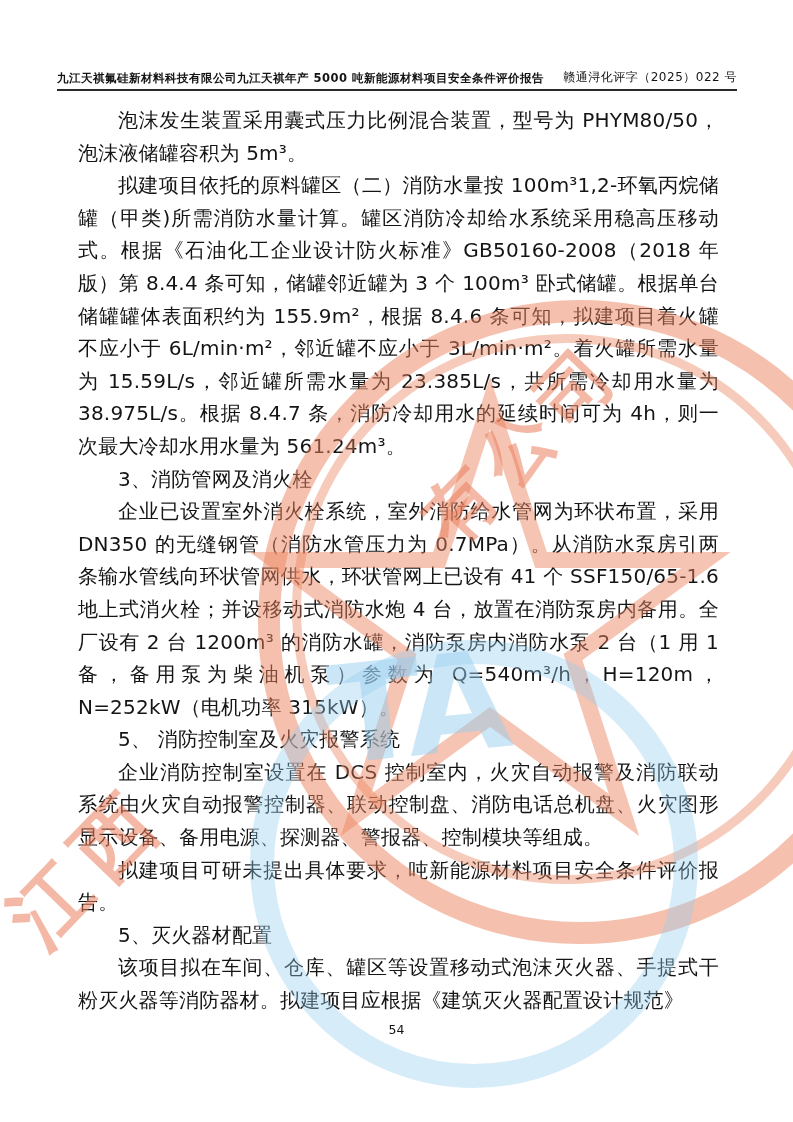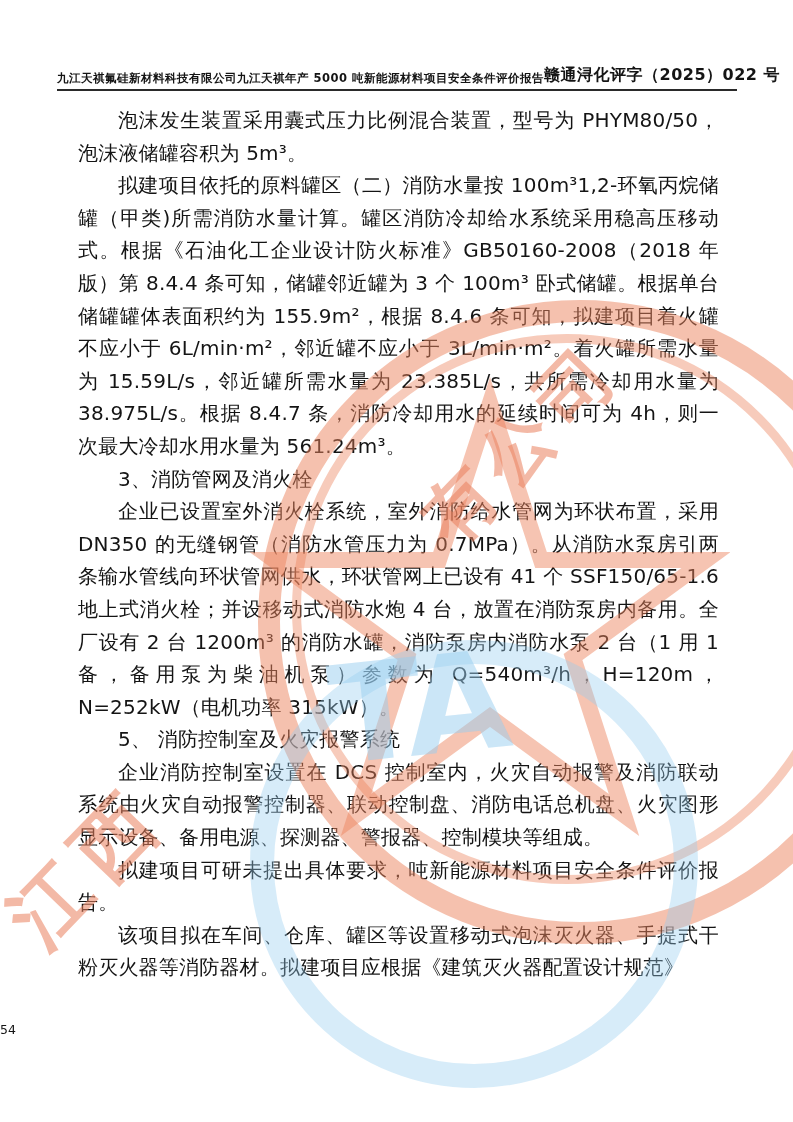--- a/index.html
+++ b/index.html
@@ -27,22 +27,22 @@
     align-items:flex-end;
     padding-bottom:3px;
   }
   .header .h-left{
     font-size:11.5px;
     font-weight:bold;
     letter-spacing:0.5px;
     white-space:nowrap;
   }
   .header .h-right{
-    font-size:16px;
-    font-weight:bold;
+    font-size:12px;
+    font-weight:normal;
     letter-spacing:0.5px;
     white-space:nowrap;
     margin-top:7px;
   }
   
   .doc-body{
     position:absolute;
     left:78px;top:104px;
     width:641px;
     z-index:2;
@@ -55,21 +55,21 @@
     text-align:justify;
     letter-spacing:0.2px;
   }
   .doc-body p.heading{
     text-align:left;
   }
   
   .page-number{
     position:absolute;
     left:0;right:0;top:1022px;
-    text-align:left;
+    text-align:center;
     font-size:12.5px;
     z-index:2;
   }
   
   .watermark{
     position:absolute;inset:0;
     z-index:5;
     pointer-events:none;
   }
   .stamp-ring{
@@ -137,20 +137,21 @@
   </div>
 
   <div class="doc-body" id="doc-body">
       <p class="para">泡沫发生装置采用囊式压力比例混合装置，型号为 PHYM80/50，泡沫液储罐容积为 5m³。</p>
       <p class="para">拟建项目依托的原料罐区（二）消防水量按 100m³1,2-环氧丙烷储罐（甲类)所需消防水量计算。罐区消防冷却给水系统采用稳高压移动式。根据《石油化工企业设计防火标准》GB50160-2008（2018 年版）第 8.4.4 条可知，储罐邻近罐为 3 个 100m³ 卧式储罐。根据单台储罐罐体表面积约为 155.9m²，根据 8.4.6 条可知，拟建项目着火罐不应小于 6L/min·m²，邻近罐不应小于 3L/min·m²。着火罐所需水量为 15.59L/s，邻近罐所需水量为 23.385L/s，共所需冷却用水量为 38.975L/s。根据 8.4.7 条，消防冷却用水的延续时间可为 4h，则一次最大冷却水用水量为 561.24m³。</p>
       <p class="heading">3、消防管网及消火栓</p>
       <p class="para">企业已设置室外消火栓系统，室外消防给水管网为环状布置，采用 DN350 的无缝钢管（消防水管压力为 0.7MPa）。从消防水泵房引两条输水管线向环状管网供水，环状管网上已设有 41 个 SSF150/65-1.6 地上式消火栓；并设移动式消防水炮 4 台，放置在消防泵房内备用。全厂设有 2 台 1200m³ 的消防水罐，消防泵房内消防水泵 2 台（1 用 1 备，备用泵为柴油机泵）参数为 Q=540m³/h，H=120m，N=252kW（电机功率 315kW）。</p>
       <p class="heading">5、 消防控制室及火灾报警系统</p>
       <p class="para">企业消防控制室设置在 DCS 控制室内，火灾自动报警及消防联动系统由火灾自动报警控制器、联动控制盘、消防电话总机盘、火灾图形显示设备、备用电源、探测器、警报器、控制模块等组成。</p>
       <p class="para">拟建项目可研未提出具体要求，吨新能源材料项目安全条件评价报告。</p>
+      <p class="heading">5、灭火器材配置</p>
       <p class="para">该项目拟在车间、仓库、罐区等设置移动式泡沫灭火器、手提式干粉灭火器等消防器材。拟建项目应根据《建筑灭火器配置设计规范》</p>
     </div>
 
   <div class="page-number">54</div>
 
   <div class="watermark">
     <div class="stamp-ring"></div>
     <div class="stamp-ring-inner"></div>
     <svg class="stamp-star" viewBox="0 0 480 480">
       <polygon points="240,28 291,185 456,185 323,282 374,440 240,342 106,440 157,282 24,185 189,185" fill="none" stroke="rgba(236,132,94,0.48)" stroke-width="16" stroke-linejoin="miter"></polygon>

